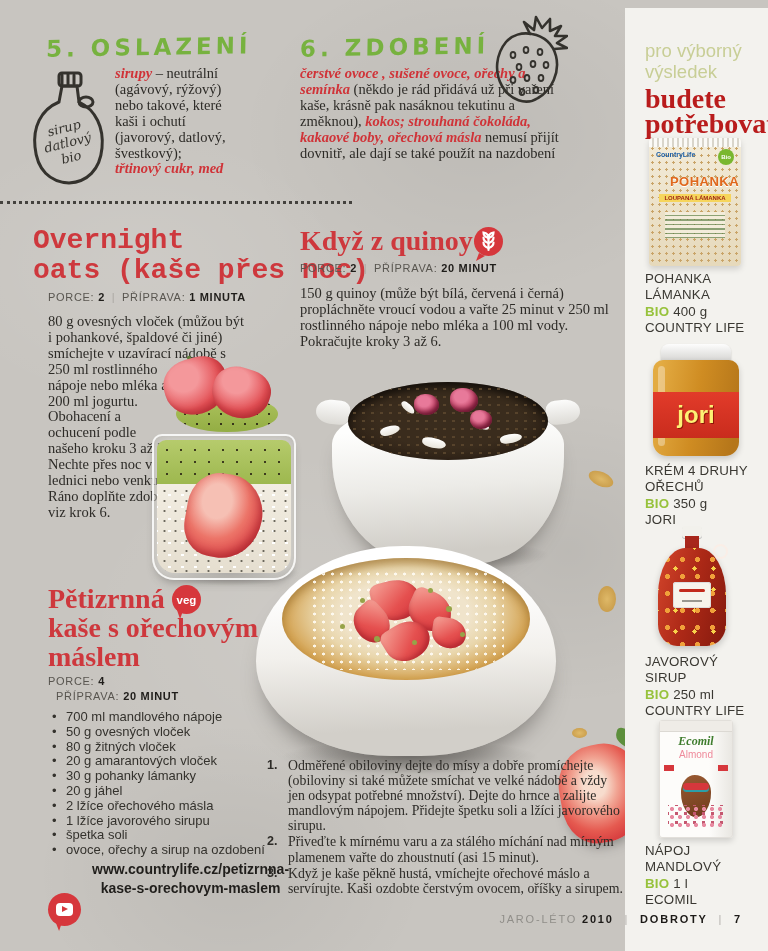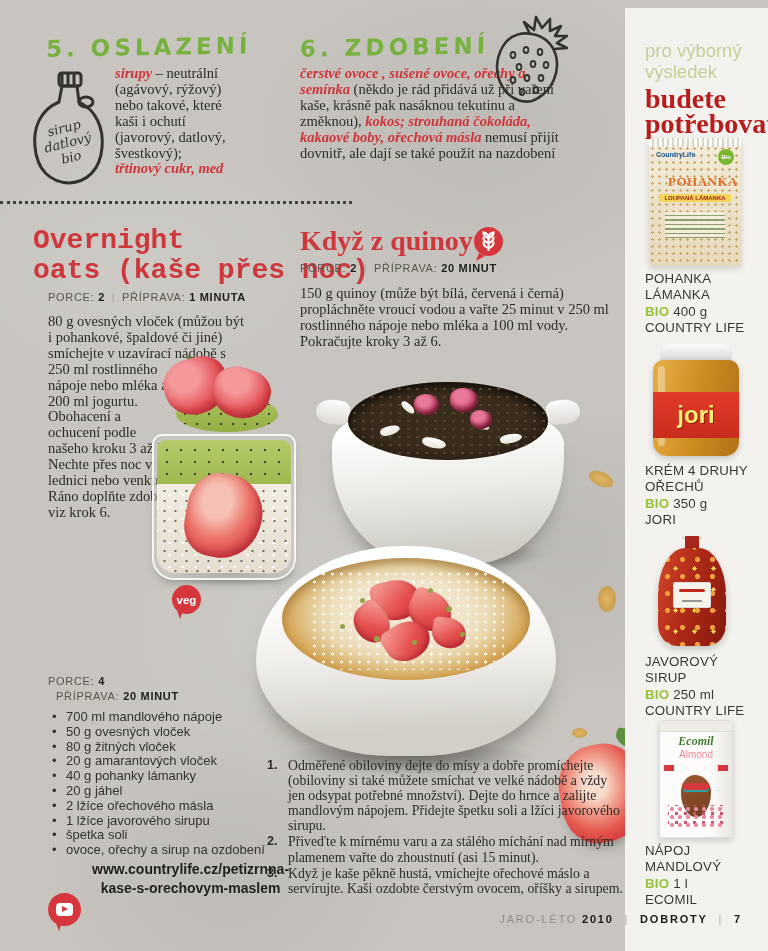--- a/index.html
+++ b/index.html
@@ -55,21 +55,21 @@
   
   .bag{width:92px;height:128px;border-radius:4px;box-shadow:0 3px 6px rgba(0,0,0,.15);
     background:
       radial-gradient(circle,#c9a468 1.2px, transparent 1.4px) 0 0/7px 7px,
       linear-gradient(#f3ecda,#e6d9bb);}
   .bag::before{content:"";position:absolute;left:0;top:0;right:0;height:9px;border-radius:4px 4px 0 0;
     background:repeating-linear-gradient(90deg,#fbfaf7 0 3px,#d9d5cb 3px 5px);}
   .bag-brand{position:absolute;left:7px;top:13px;font-family:"Liberation Sans",sans-serif;font-size:7px;font-weight:700;color:#1d5fa6;}
   .bag-bio{position:absolute;right:7px;top:11px;width:16px;height:16px;border-radius:50%;background:#79b72f;
     color:#fff;font-family:"Liberation Sans",sans-serif;font-size:6px;font-weight:700;display:flex;align-items:center;justify-content:center;}
-  .bag-title{position:absolute;left:0;right:0;top:36px;text-align:left;font-family:Liberation Serif, serif;
+  .bag-title{position:absolute;left:0;right:0;top:36px;text-align:center;font-family:Liberation Sans, sans-serif;
     font-size:13px;font-weight:900;letter-spacing:.5px;color:#e0681d;text-shadow:0 1px 0 #fff;margin-left:19px;}
   .bag-sub{position:absolute;left:10px;right:10px;top:56px;text-align:center;background:#f6d55c;
     font-family:"Liberation Sans",sans-serif;font-size:6px;font-weight:700;color:#9c1f12;padding:1px 0;}
   .bag-lines{position:absolute;left:16px;right:16px;top:74px;height:26px;
     background:repeating-linear-gradient(#f3ecda 0 3px, rgba(62,110,50,.55) 3px 4.5px);}
   .jarlid{width:70px;height:20px;border-radius:8px 8px 3px 3px;background:linear-gradient(#fdfdfd,#cfcecb);box-shadow:0 1px 2px rgba(0,0,0,.2);}
   .jarbody{width:86px;height:96px;border-radius:10px 10px 14px 14px;
     background:linear-gradient(100deg,#e3ab42 8%,#cf8c22 50%,#b5761a 92%);box-shadow:0 3px 6px rgba(0,0,0,.18);}
   .jarbody::before{content:"";position:absolute;left:5px;top:6px;width:7px;height:80px;border-radius:4px;background:rgba(255,255,255,.35);}
   .jarlabel{position:absolute;left:0;right:0;top:32px;height:46px;background:linear-gradient(#e23b2a,#c92c1d);
@@ -298,39 +298,44 @@
 
   <div class="abs straw-half">
     <div class="straw-leaf" style="left:64px;top:-8px;width:30px;height:18px;transform:rotate(26deg);"></div>
     <div class="straw-leaf" style="left:74px;top:6px;width:22px;height:13px;transform:rotate(64deg);"></div>
   </div>
 
   <div class="drip abs" style="left:588px;top:472px;width:26px;height:14px;transform:rotate(24deg);"></div>
   <div class="drip abs" style="left:598px;top:586px;width:18px;height:26px;"></div>
   <div class="drip abs" style="left:572px;top:728px;width:15px;height:10px;"></div>
 
+  <div class="abs rtitle" style="left:48px;top:584px;line-height:29px;">
+    <div>Pětizrnná</div>
+    <div>kaše s ořechovým</div>
+    <div>máslem</div>
+  </div>
   <div class="abs bubble veg" style="left:172px;top:585px;">
       <span>veg</span>
     </div>
 
   <div class="abs meta" style="left:48px;top:675px;">
     <span>PORCE:</span>
     <b>4</b>
   </div>
   <div class="abs meta" style="left:56px;top:690px;">
     <span>PŘÍPRAVA:</span>
     <b>20 MINUT</b>
   </div>
 
   <ul class="abs ing" style="left:50px;top:710px;width:232px;">
     <li><span>700 ml mandlového nápoje</span></li>
     <li><span>50 g ovesných vloček</span></li>
     <li><span>80 g žitných vloček</span></li>
     <li><span>20 g amarantových vloček</span></li>
-    <li><span>40 g pohanky lámanky</span></li>
+    <li><span>30 g pohanky lámanky</span></li>
     <li><span>20 g jáhel</span></li>
     <li><span>2 lžíce ořechového másla</span></li>
     <li><span>1 lžíce javorového sirupu</span></li>
     <li><span>špetka soli</span></li>
     <li><span>ovoce, ořechy a sirup na ozdobení</span></li>
   </ul>
 
   <ol class="abs steps" style="left:267px;top:758px;width:358px;z-index:3;">
     <li><span class="num">1.</span><span>Odměřené obiloviny dejte do mísy a dobře promíchejte (obiloviny si také můžete smíchat ve velké nádobě a vždy jen odsypat potřebné množství). Dejte do hrnce a zalijte mandlovým nápojem. Přidejte špetku soli a lžíci javorového sirupu.</span></li>
     <li><span class="num">2.</span><span>Přiveďte k mírnému varu a za stálého míchání nad mírným plamenem vařte do zhoustnutí (asi 15 minut).</span></li>

